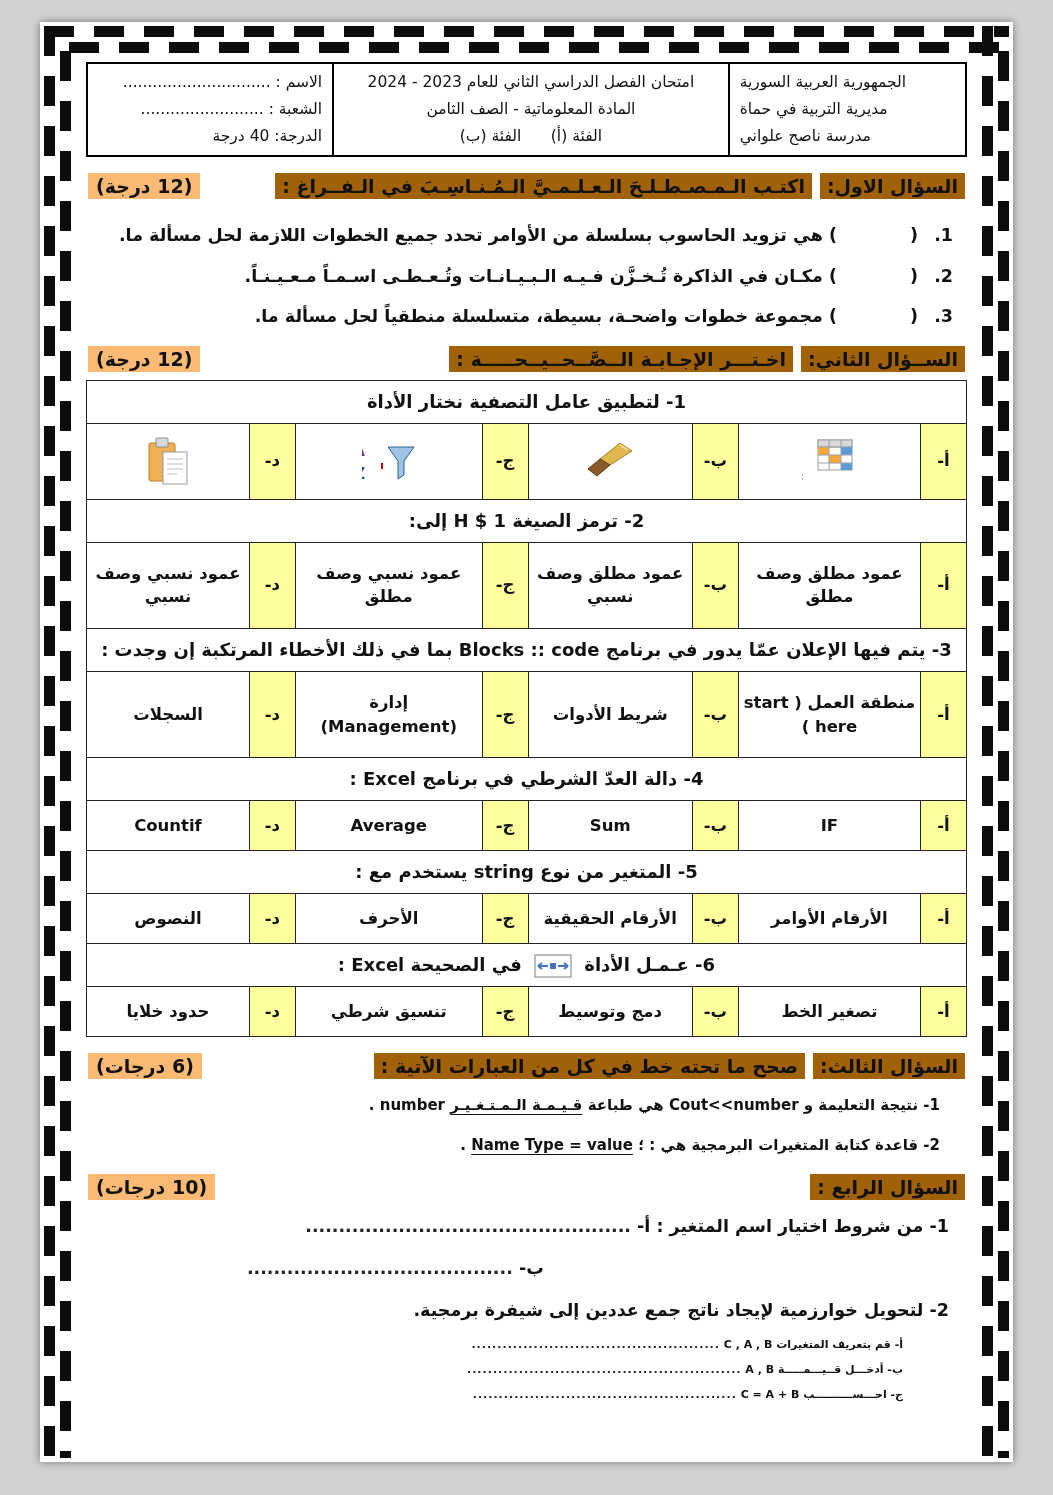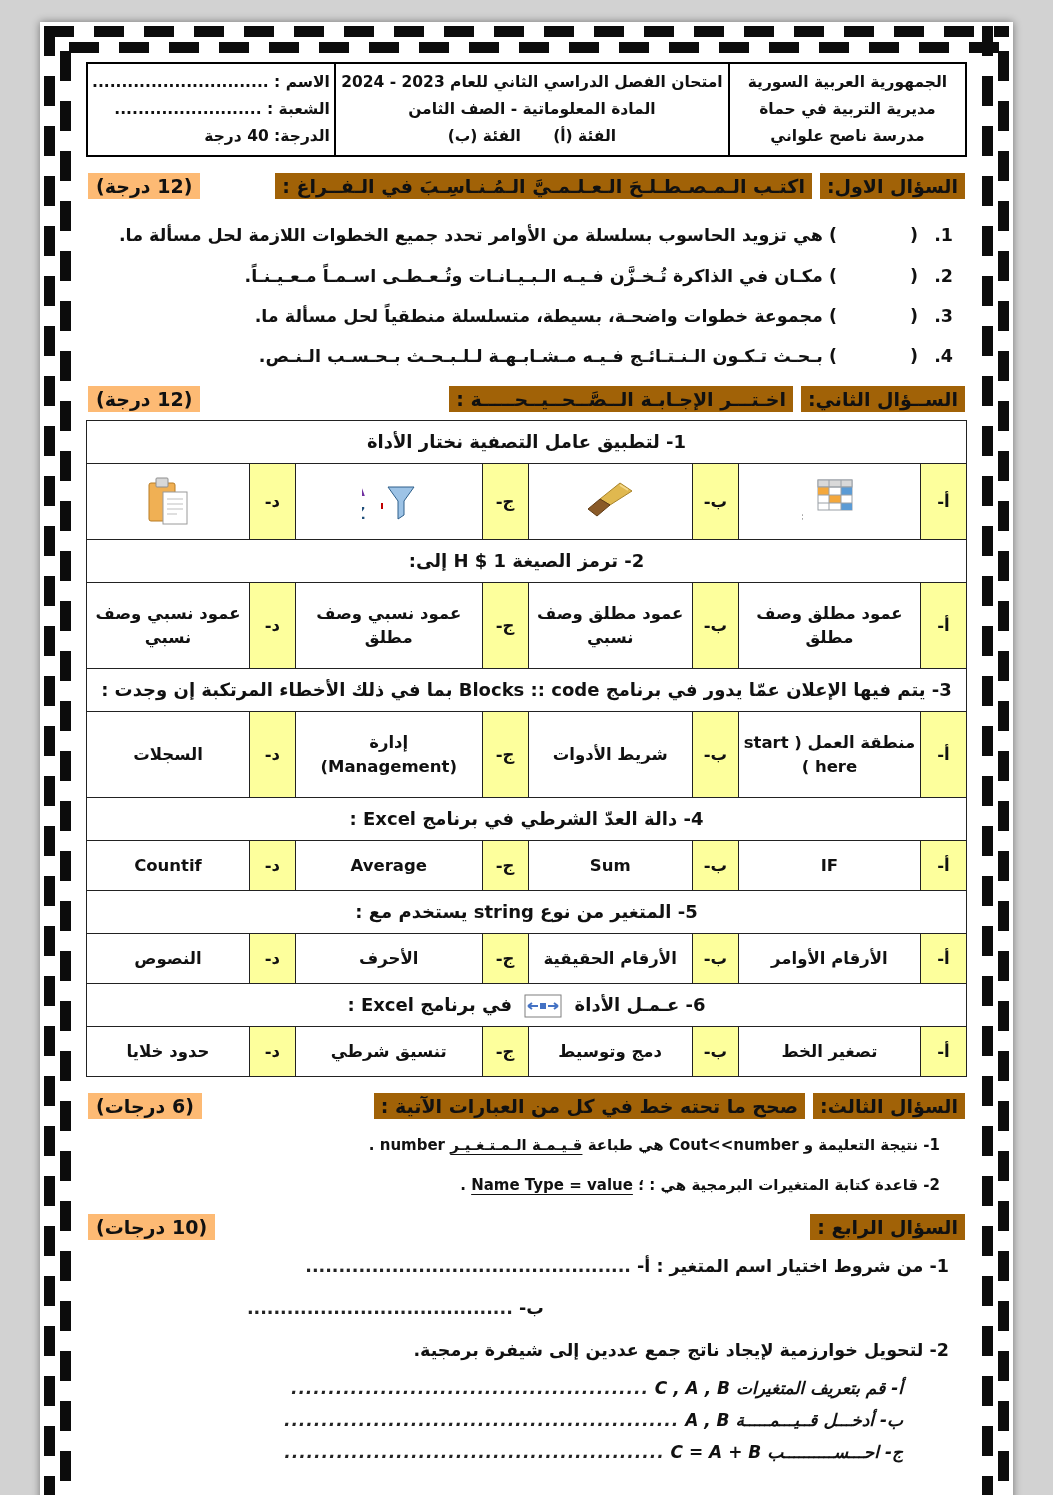--- a/index.html
+++ b/index.html
@@ -29,22 +29,22 @@
     background-size:11px 100%,11px 100%;
     background-position:0 0,16px 25px;
     background-repeat:no-repeat,no-repeat;
   }
   .film-left { left:4px; } .film-right { right:4px; }
 
   .content { position:relative; z-index:1; padding:40px 46px 60px; direction:rtl; }
 
   
   table.header-table { width:100%; border-collapse:collapse; border:2px solid #000; }
-  table.header-table td { border:2px solid #000; padding:5px 4px; font-weight:700; font-size:15.5px; vertical-align:top; }
-  .h-right { width:27%; text-align:center; }
+  table.header-table td { border:2px solid #000; padding:5px 10px; font-weight:400; font-size:15.5px; vertical-align:top; }
+  .h-right { width:27%; text-align:left; }
   .h-center { width:45%; text-align:center; }
   .h-left { width:28%; text-align:right; }
   .h-line { line-height:1.75; white-space:pre; }
   .h-center .h-line { white-space:normal; }
   .h-center .h-line.fixed { white-space:pre; }
 
   
   .q-head { display:flex; align-items:center; gap:8px; margin:16px 2px 8px; font-size:19px; font-weight:700; }
   .hl-pink { background:#a16207; padding:2px 7px; }
   .hl-yellow { background:#fdba74; padding:2px 8px; }
@@ -66,21 +66,21 @@
   tr.tall td.opt { height:86px; }
   .latin { direction:ltr; unicode-bidi:embed; font-weight:700; }
   .merge-icon svg { vertical-align:middle; margin:0 6px; }
   .icon svg { vertical-align:middle; }
 
   
   .stmt { font-size:15px; font-weight:700; margin:14px 27px 0 0; line-height:1.7; }
   .underline { text-decoration:underline; text-underline-offset:4px; }
   .q4-line { font-size:17.5px; font-weight:700; margin:12px 18px 0 0; line-height:1.7; }
   .q4-line.b-line { padding-right:46%; }
-  .step { font-size:17px; font-weight:700; margin:12px 64px 0 0;font-style:italic; }
+  .step { font-size:11px; font-weight:700; margin:12px 64px 0 0; }
   .dots { color:#222; letter-spacing:1px; }
 </style>
 </head>
 <body>
 
 <div class="canvas">
   <div class="sheet">
     <div class="film film-top"></div>
 
     <div class="film film-left"></div>
@@ -124,25 +124,20 @@
         <div class="q1-item">
           <span class="num">2.</span>
           <span class="bracket">(            )</span>
           <span>مكـان في الذاكرة تُـخـزَّن فـيـه الـبـيـانـات وتُـعـطـى اسـمـاً مـعـيـنـاً.</span>
         </div>
         <div class="q1-item">
           <span class="num">3.</span>
           <span class="bracket">(            )</span>
           <span>مجموعة خطوات واضحـة، بسيطة، متسلسلة منطقياً لحل مسألة ما.</span>
         </div>
-        <div class="q1-item">
-          <span class="num">4.</span>
-          <span class="bracket">(            )</span>
-          <span>بـحـث تـكـون الـنـتـائـج فـيـه مـشـابـهـة لـلـبـحـث بـحـسـب الـنـص.</span>
-        </div>
       </div>
 
       <div class="q-head">
         <span class="hl-pink">الســؤال الثاني:</span>
         <span class="hl-pink">اخـتـــر الإجـابـة الــصَّــحــيــحـــــة :</span>
         <span class="hl-yellow score">(12 درجة)</span>
       </div>
 
       <table class="mcq">
 
@@ -260,21 +255,21 @@
           <td colspan="8">
             <span>6- عـمـل الأداة</span>
             <span class="merge-icon">
               <svg width="38" height="24" viewBox="0 0 38 24">
                 <rect x="1" y="1" width="36" height="22" fill="#ffffff" stroke="#7f7f7f"></rect>
                 <rect x="16" y="9" width="6" height="6" fill="#4472c4"></rect>
                 <path d="M14 12H4m0 0 4-3m-4 3 4 3" stroke="#4472c4" stroke-width="2" fill="none"></path>
                 <path d="M24 12h10m0 0-4-3m4 3-4 3" stroke="#4472c4" stroke-width="2" fill="none"></path>
               </svg>
             </span>
-            <span>في برنامج Excel :</span>
+            <span>في الصحيحة Excel :</span>
           </td>
         </tr>
         <tr class="opt-row">
           <td class="letter">أ-</td>
           <td class="opt">تصغير الخط</td>
           <td class="letter">ب-</td>
           <td class="opt">دمج وتوسيط</td>
           <td class="letter">ج-</td>
           <td class="opt">تنسيق شرطي</td>
           <td class="letter">د-</td>

